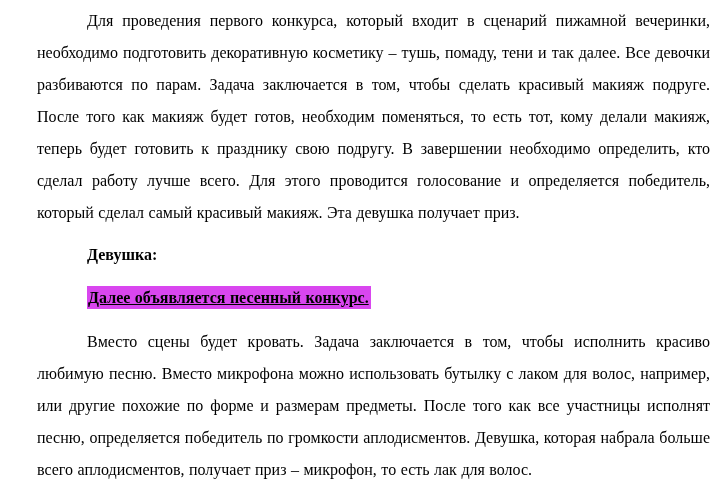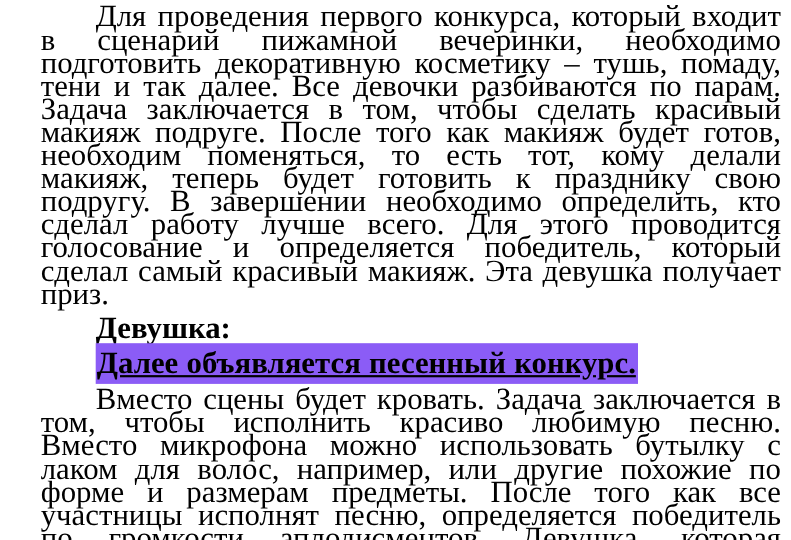--- a/index.html
+++ b/index.html
@@ -12,37 +12,37 @@
     font-family: "Liberation Serif", "DejaVu Serif", serif;
     overflow: hidden;
   }
   .page {
     width: 719px;
     height: 491px;
     padding: 5px 9px 0 37px;
   }
   .para {
     margin: 0 0 10px 0;
-    font-size: 28px;
-    line-height: 21px;
+    font-size: 16px;
+    line-height: 32px;
     text-align: justify;
     text-indent: 50px;
     word-spacing: 0.5px;
   }
   .para.heading {
     font-weight: bold;
     text-align: left;
     margin-bottom: 11px;
   }
   .para.hl-wrap {
     text-align: left;
     margin-bottom: 12px;
   }
   .highlight {
-    background: #8b5cf6;
+    background: #d946ef;
     font-weight: bold;
     text-decoration: underline;
     padding: 3px 2px 3px 1px;
   }
 </style>
 </head>
 <body>
 
 <div class="page">
 

